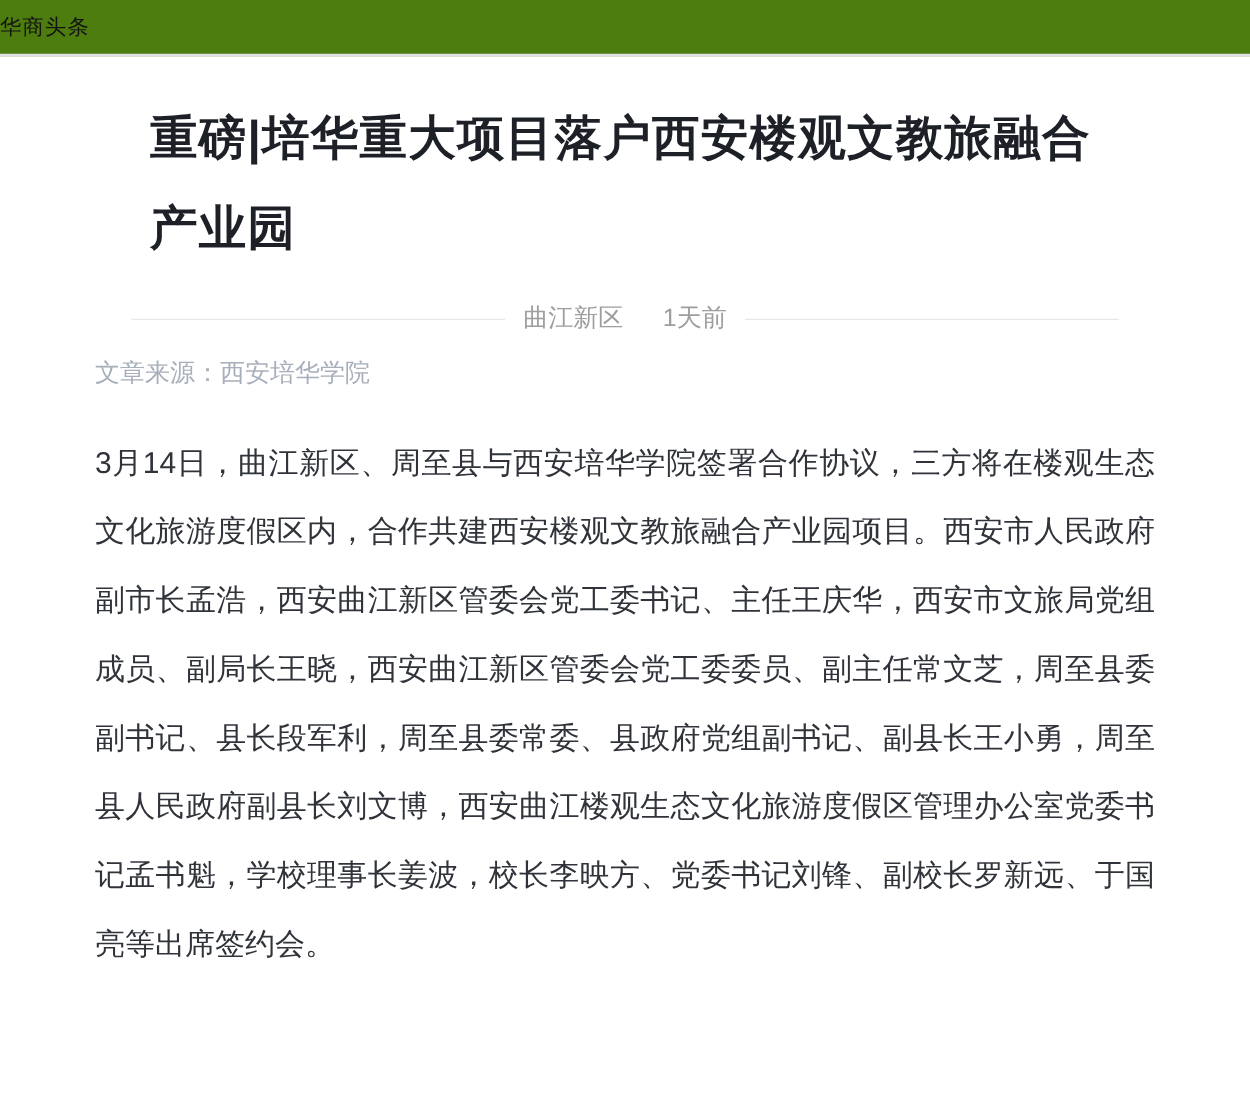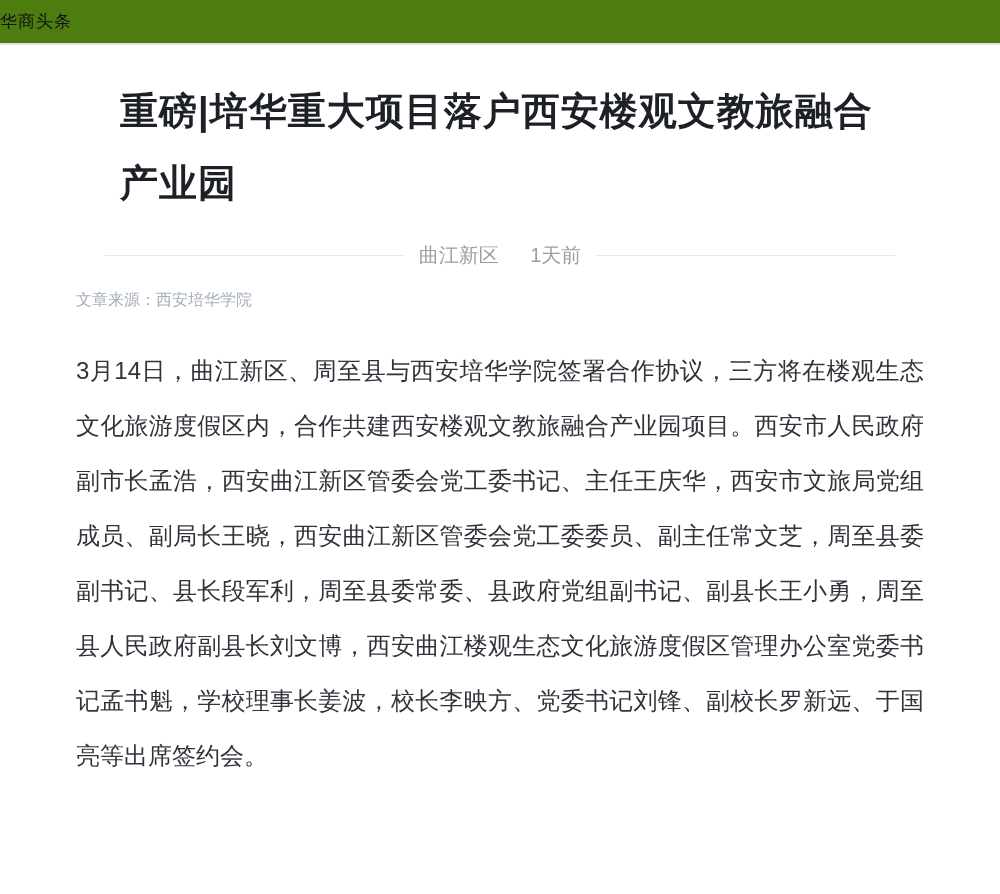--- a/index.html
+++ b/index.html
@@ -53,21 +53,21 @@
     color: #9e9e9e;
     white-space: nowrap;
     line-height: 26px;
   }
   .byline-text .time {
     margin-left: 26px;
   }
   .article-source {
     width: 848px;
     margin: 20px auto 0;
-    font-size: 16px;
+    font-size: 20px;
     line-height: 23px;
     color: #a6afba;
   }
   .article-body {
     width: 848px;
     margin: 32px auto 0;
     font-size: 24px;
     line-height: 55px;
     color: #30343a;
     text-align: justify;

